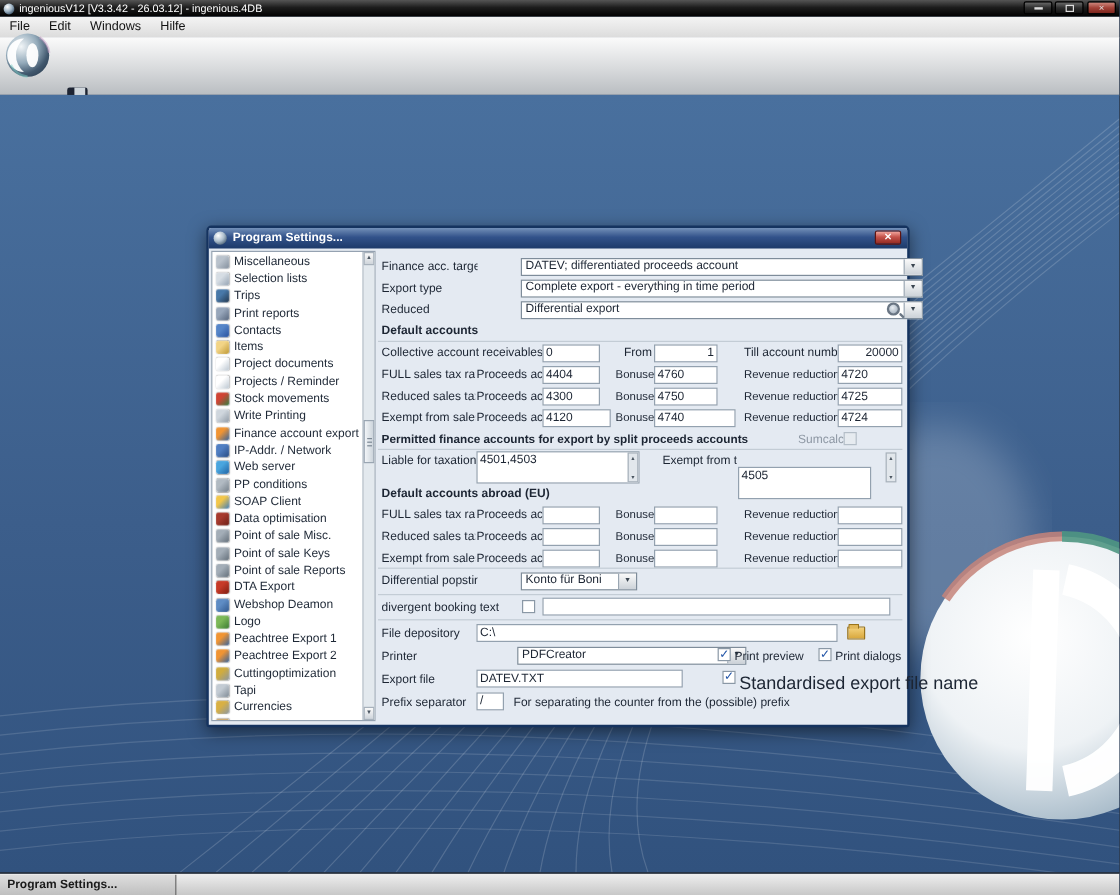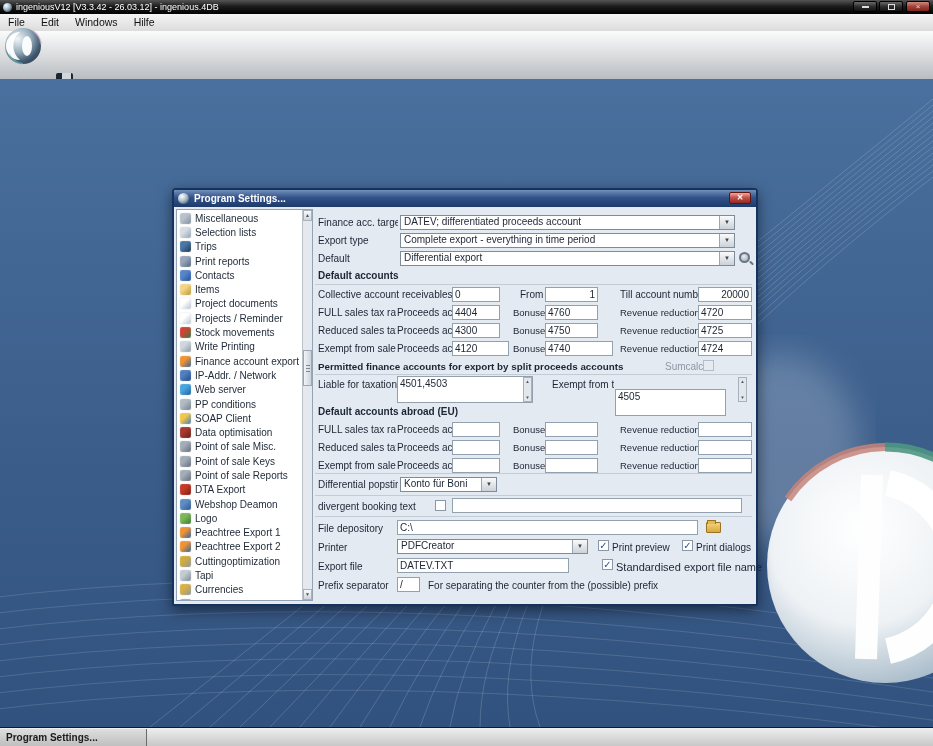--- a/index.html
+++ b/index.html
@@ -66,21 +66,21 @@
 
   
   .panel{left:141px;top:19px;width:437px;height:392px;font-size:10px;color:#1c2533;}
   .lbl{position:absolute;white-space:nowrap;color:#1c2533;}
   .hd{position:absolute;font-weight:bold;white-space:nowrap;}
   .sep{position:absolute;left:0;width:437px;height:1px;background:#c3ccd5;}
   .inp{position:absolute;height:15px;background:#fff;border:1px solid #93a1af;box-sizing:border-box;
     font-family:"Liberation Sans",sans-serif;font-size:10px;padding:0 2px;color:#1c2533;}
   .inp.num{text-align:right;}
   .dd{position:absolute;height:15px;background:#fff;border:1px solid #7e8c9a;box-sizing:border-box;
-    line-height:12px;padding-left:3px;white-space:nowrap;overflow:hidden;}
+    line-height:12px;padding-left:3px;white-space:nowrap;overflow:hidden;margin-left:34px;}
   .dd .ddarr{position:absolute;right:0;top:0;width:14px;height:13px;
     background:linear-gradient(#fafafa,#ccd2d8);border-left:1px solid #9aa6b2;
     text-align:center;font-size:6px;line-height:13px;color:#3a4550;}
   .chk{position:absolute;width:11px;height:11px;background:#fff;border:1px solid #8a98a6;box-sizing:border-box;
     font-size:10px;line-height:9px;text-align:center;color:#2456a8;}
   .chk.dis{background:#e6ebf0;border-color:#b4bec8;}
   .chk.on::before{content:"✓";}
   .tarea{position:absolute;background:#fff;border:1px solid #93a1af;box-sizing:border-box;resize:none;
     font-family:"Liberation Sans",sans-serif;font-size:10px;color:#1c2533;padding:1px 0 0 2px;overflow:hidden;}
   .spin{position:absolute;width:9px;background:#e2e7ec;border:1px solid #a8b2bc;box-sizing:border-box;
@@ -357,21 +357,21 @@
         <span>DATEV; differentiated proceeds account</span>
         <span class="ddarr">▼</span>
       </div>
 
       <span class="lbl" style="left:3px;top:26px">Export type</span>
       <div class="dd" style="left:85px;top:24px;width:335px">
         <span>Complete export - everything in time period</span>
         <span class="ddarr">▼</span>
       </div>
 
-      <span class="lbl" style="left:3px;top:44px">Default</span>
+      <span class="lbl" style="left:3px;top:44px">Reduced</span>
       <div class="dd" style="left:85px;top:42px;width:335px">
         <span>Differential export</span>
         <span class="ddarr">▼</span>
       </div>
       <span class="gearsearch" style="left:424px;top:43px"></span>
 
       <span class="hd" style="left:3px;top:61px">Default accounts</span>
       <span class="sep" style="top:75px"></span>
 
       <span class="lbl" style="left:3px;top:80px">Collective account receivables</span>
@@ -491,21 +491,21 @@
         <span class="ddarr">▼</span>
       </div>
       <span class="chk on" style="left:283px;top:331px"></span>
       <span class="lbl" style="left:297px;top:333px">Print preview</span>
       <span class="chk on" style="left:367px;top:331px"></span>
       <span class="lbl" style="left:381px;top:333px">Print dialogs</span>
 
       <span class="lbl" style="left:3px;top:352px">Export file</span>
       <input class="inp" style="left: 82px; top: 349px; width: 172px;" value="DATEV.TXT">
       <span class="chk on" style="left:287px;top:350px"></span>
-      <span class="lbl" style="left:301px;top:352px;font-size:11px">Standardised export file name</span>
+      <span class="lbl" style="left:301px;top:352px;font-size:15px">Standardised export file name</span>
 
       <span class="lbl" style="left:3px;top:371px">Prefix separator</span>
       <input class="inp" style="left: 82px; top: 368px; width: 23px;" value="/">
       <span class="lbl" style="left:113px;top:371px">For separating the counter from the (possible) prefix</span>
     </div>
   </div>
 
   <div class="abs statusbar">
     <div class="task-btn">Program Settings...</div>
   </div>

